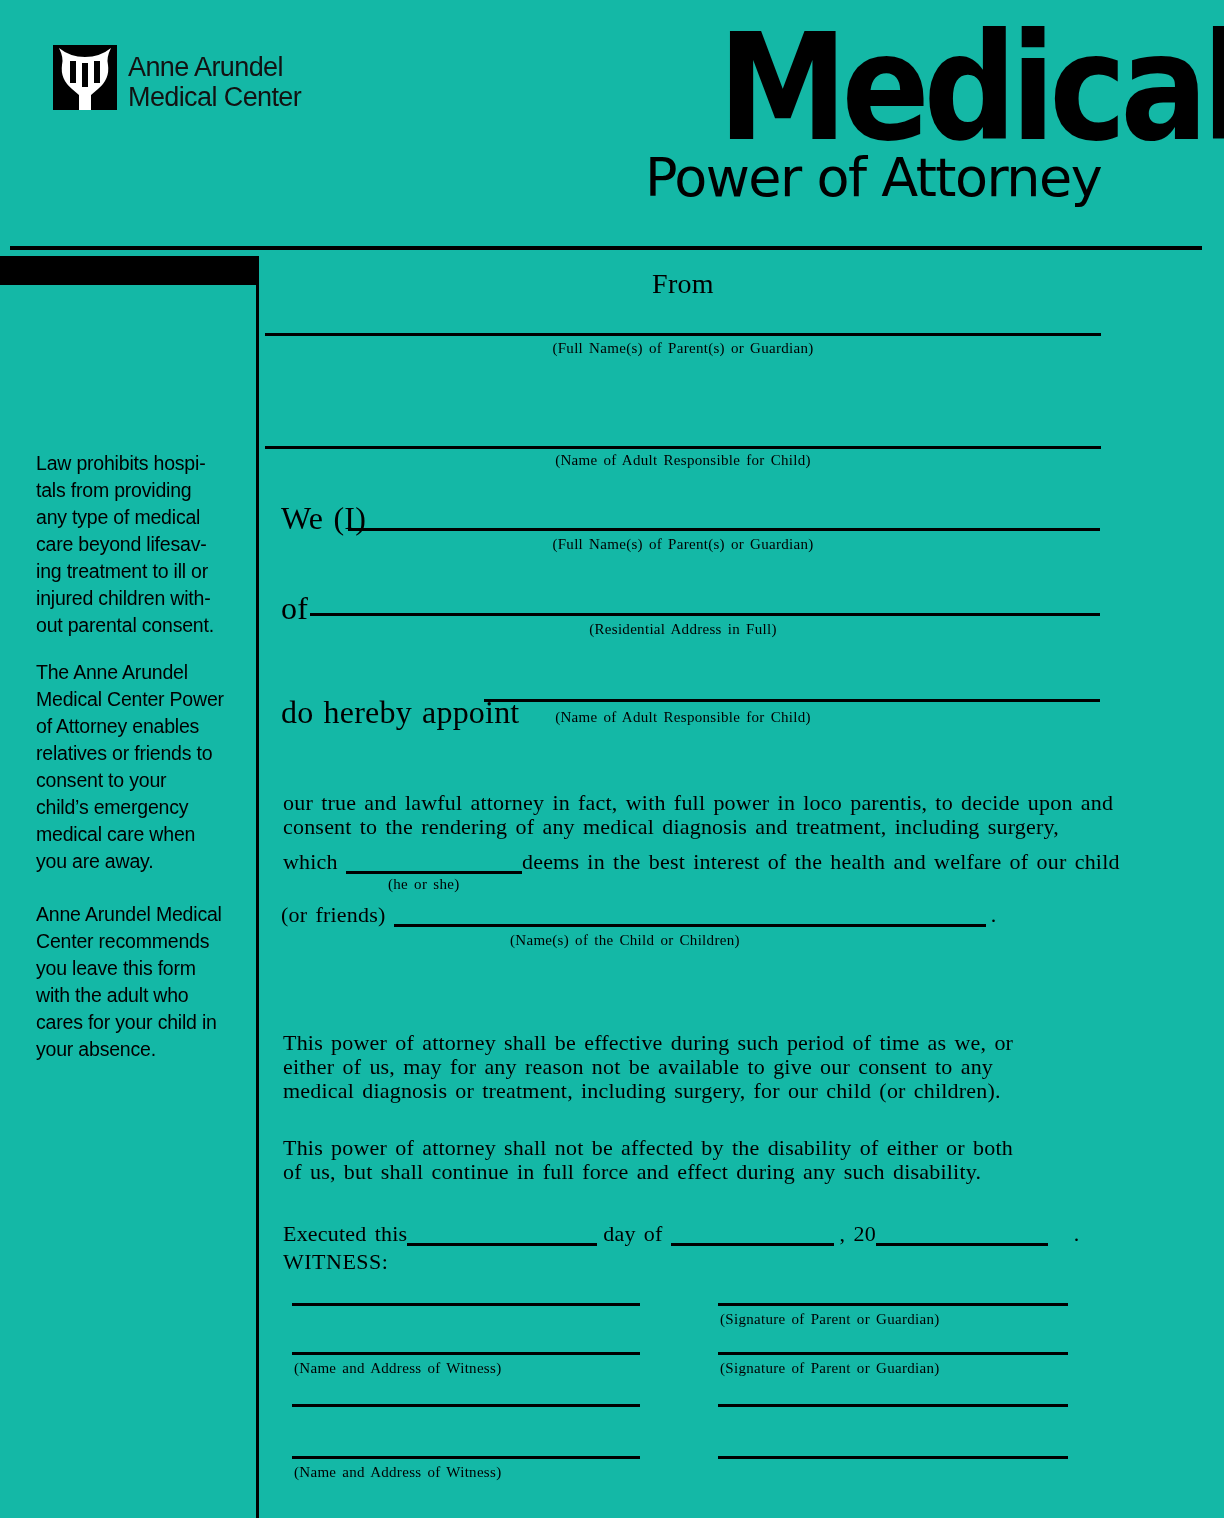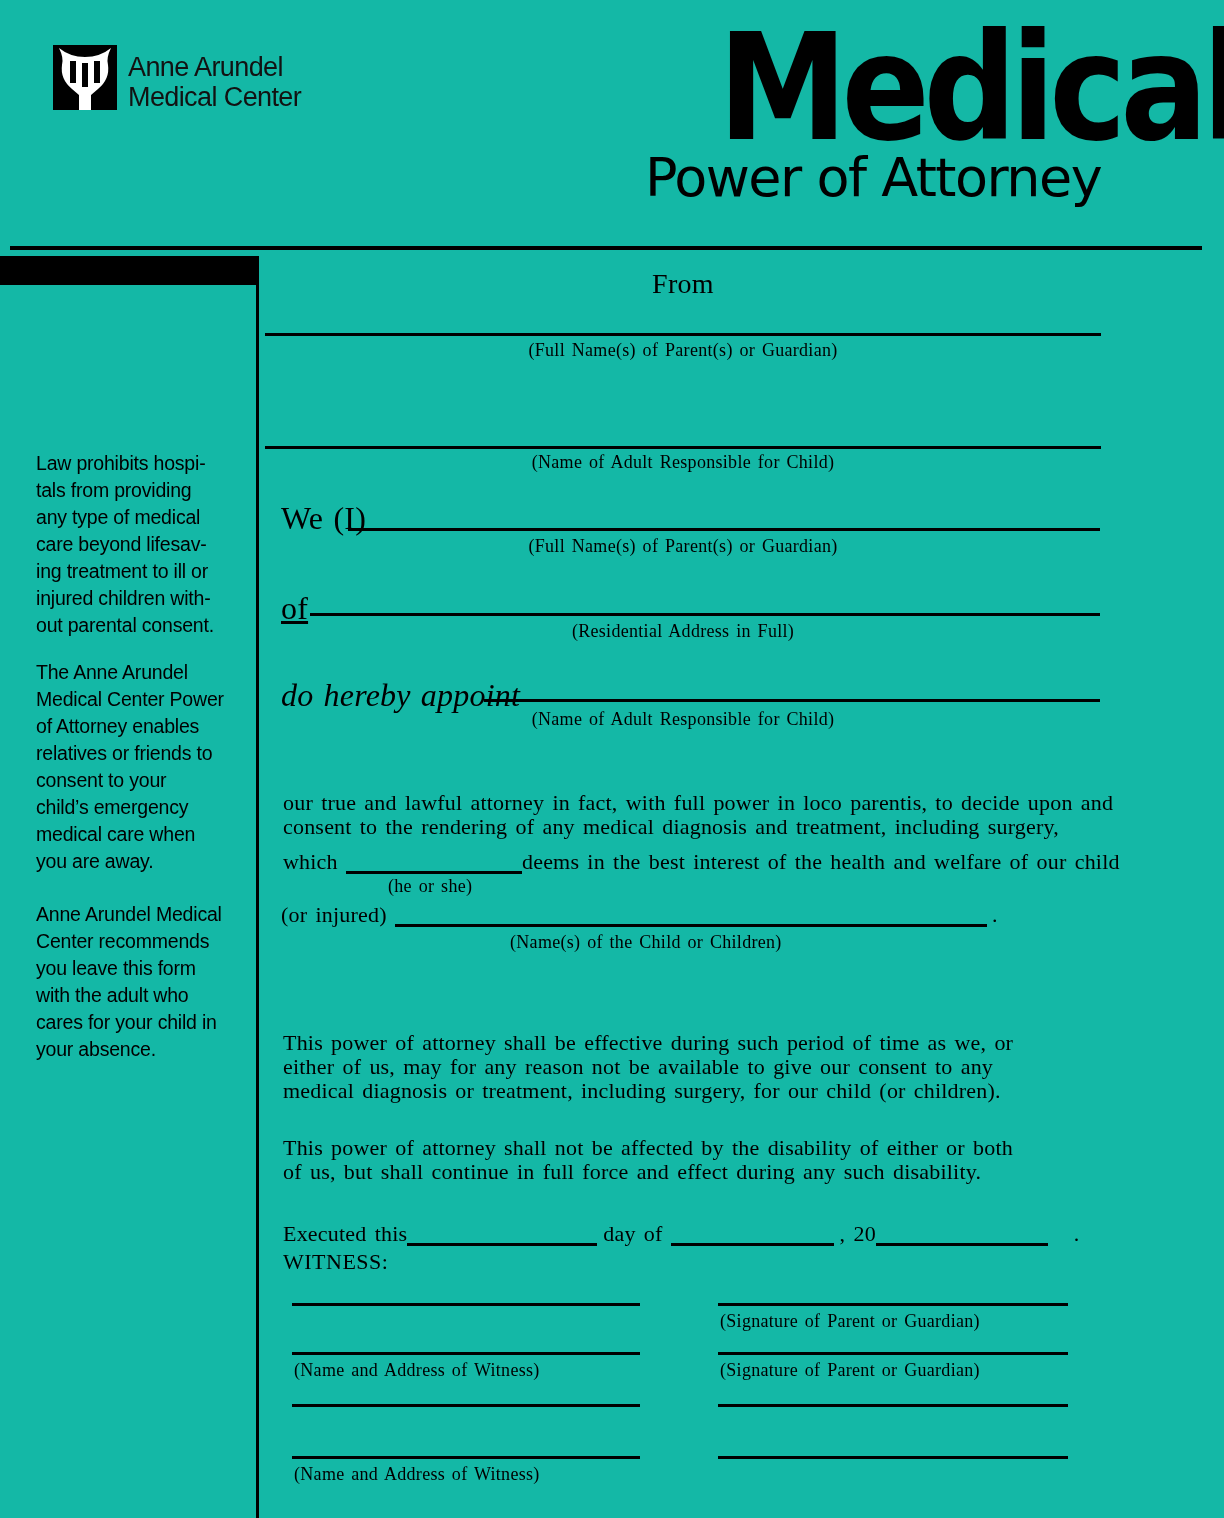--- a/index.html
+++ b/index.html
@@ -36,21 +36,21 @@
     font-size:19.5px; line-height:27px; letter-spacing:-0.2px;
     white-space:pre-line; color:#000;
   }
   .side-p1 { top:450px; }
   .side-p2 { top:659px; }
   .side-p3 { top:901px; }
 
   
   .center-col { left:265px; width:836px; text-align:center; }
   .h-label { font-size:28px; letter-spacing:0.3px; }
-  .caption { font-size:18px; letter-spacing:0.3px; word-spacing:2px; white-space:nowrap; }
+  .caption { font-size:15px; letter-spacing:0.3px; word-spacing:2px; white-space:nowrap; }
   .lbl { font-size:32px; letter-spacing:0.2px; word-spacing:2px; white-space:nowrap; }
   .body-par {
     left:283px; font-size:22px; line-height:24px; letter-spacing:0.2px;
     word-spacing:2.5px; white-space:pre-line;
   }
   .body-row { font-size:22px; letter-spacing:0.2px; word-spacing:2.5px; white-space:nowrap;text-align:right; }
 
   .fill-line { position:absolute; background:#000; height:3px; }
   .inline-blank {
     display:inline-block; border-bottom:3px solid #000; height:20px;
@@ -108,37 +108,37 @@
   <div class="fill-line" style="left:265px; top:333px; width:836px;"></div>
   <div class="abs center-col caption" style="top:340px;">(Full Name(s) of Parent(s) or Guardian)</div>
 
   <div class="fill-line" style="left:265px; top:446px; width:836px;"></div>
   <div class="abs center-col caption" style="top:452px;">(Name of Adult Responsible for Child)</div>
 
   <div class="abs lbl" style="left:281px; top:500px;">We (I)</div>
   <div class="fill-line" style="left:348px; top:528px; width:752px;"></div>
   <div class="abs center-col caption" style="top:536px;">(Full Name(s) of Parent(s) or Guardian)</div>
 
-  <div class="abs lbl" style="left:281px; top:590px;text-decoration:underline;">of</div>
+  <div class="abs lbl" style="left:281px; top:590px;">of</div>
   <div class="fill-line" style="left:310px; top:613px; width:790px;"></div>
   <div class="abs center-col caption" style="top:621px;">(Residential Address in Full)</div>
 
-  <div class="abs lbl" style="left:281px; top:677px;font-style:italic;">do hereby appoint</div>
+  <div class="abs lbl" style="left:281px; top:694px;">do hereby appoint</div>
   <div class="fill-line" style="left:484px; top:699px; width:616px;"></div>
   <div class="abs center-col caption" style="top:709px;">(Name of Adult Responsible for Child)</div>
 
   <div class="abs body-par" style="top:791px; width:940px;">our true and lawful attorney in fact, with full power in loco parentis, to decide upon and
 consent to the rendering of any medical diagnosis and treatment, including surgery,</div>
   <div class="abs body-row" style="left:283px; top:849px;">
     <span>which </span><span class="inline-blank" style="width:176px;"></span><span>deems in the best interest of the health and welfare of our child</span>
   </div>
   <div class="abs caption" style="left:388px; top:876px;">(he or she)</div>
 
   <div class="abs body-row" style="left:281px; top:902px;">
-    <span>(or injured) </span><span class="inline-blank" style="width:592px;"></span><span style="margin-left:5px;">.</span>
+    <span>(or friends) </span><span class="inline-blank" style="width:592px;"></span><span style="margin-left:5px;">.</span>
   </div>
   <div class="abs caption" style="left:510px; top:932px;">(Name(s) of the Child or Children)</div>
 
   <div class="abs body-par" style="top:1031px; width:940px;">This power of attorney shall be effective during such period of time as we, or
 either of us, may for any reason not be available to give our consent to any
 medical diagnosis or treatment, including surgery, for our child (or children).</div>
   <div class="abs body-par" style="top:1136px; width:940px;">This power of attorney shall not be affected by the disability of either or both
 of us, but shall continue in full force and effect during any such disability.</div>
 
   <div class="abs body-row" style="left:283px; top:1221px;">

